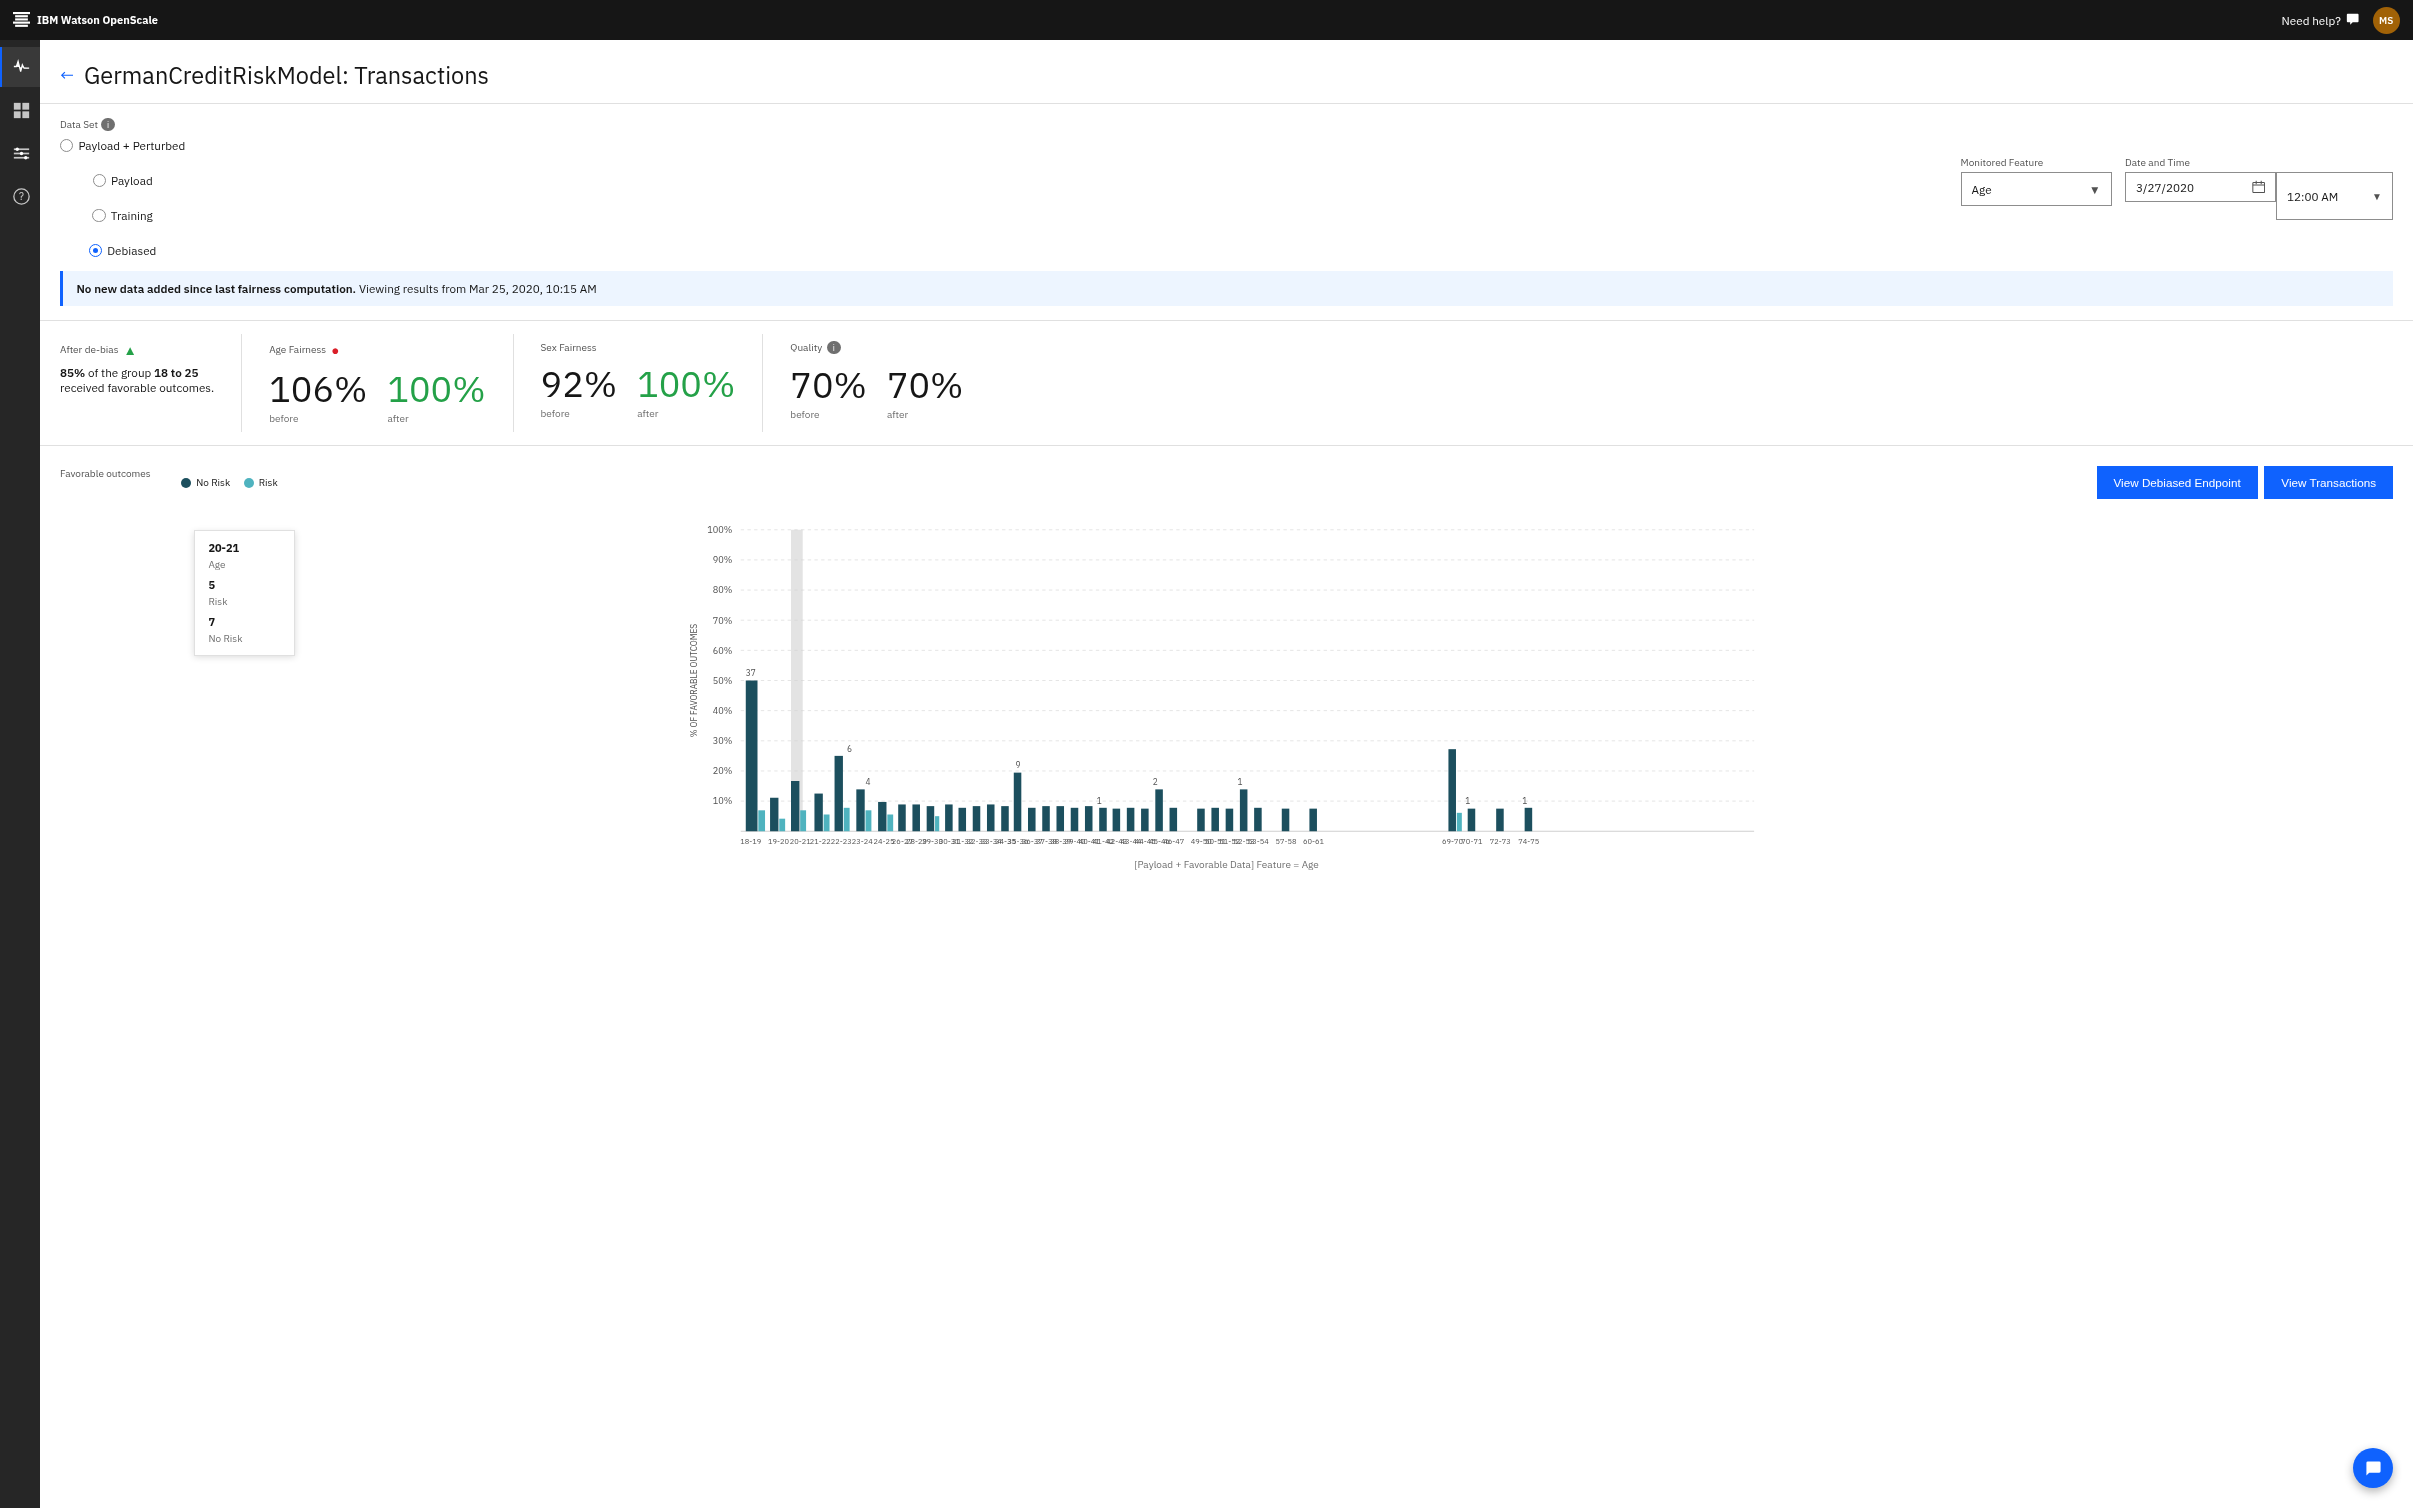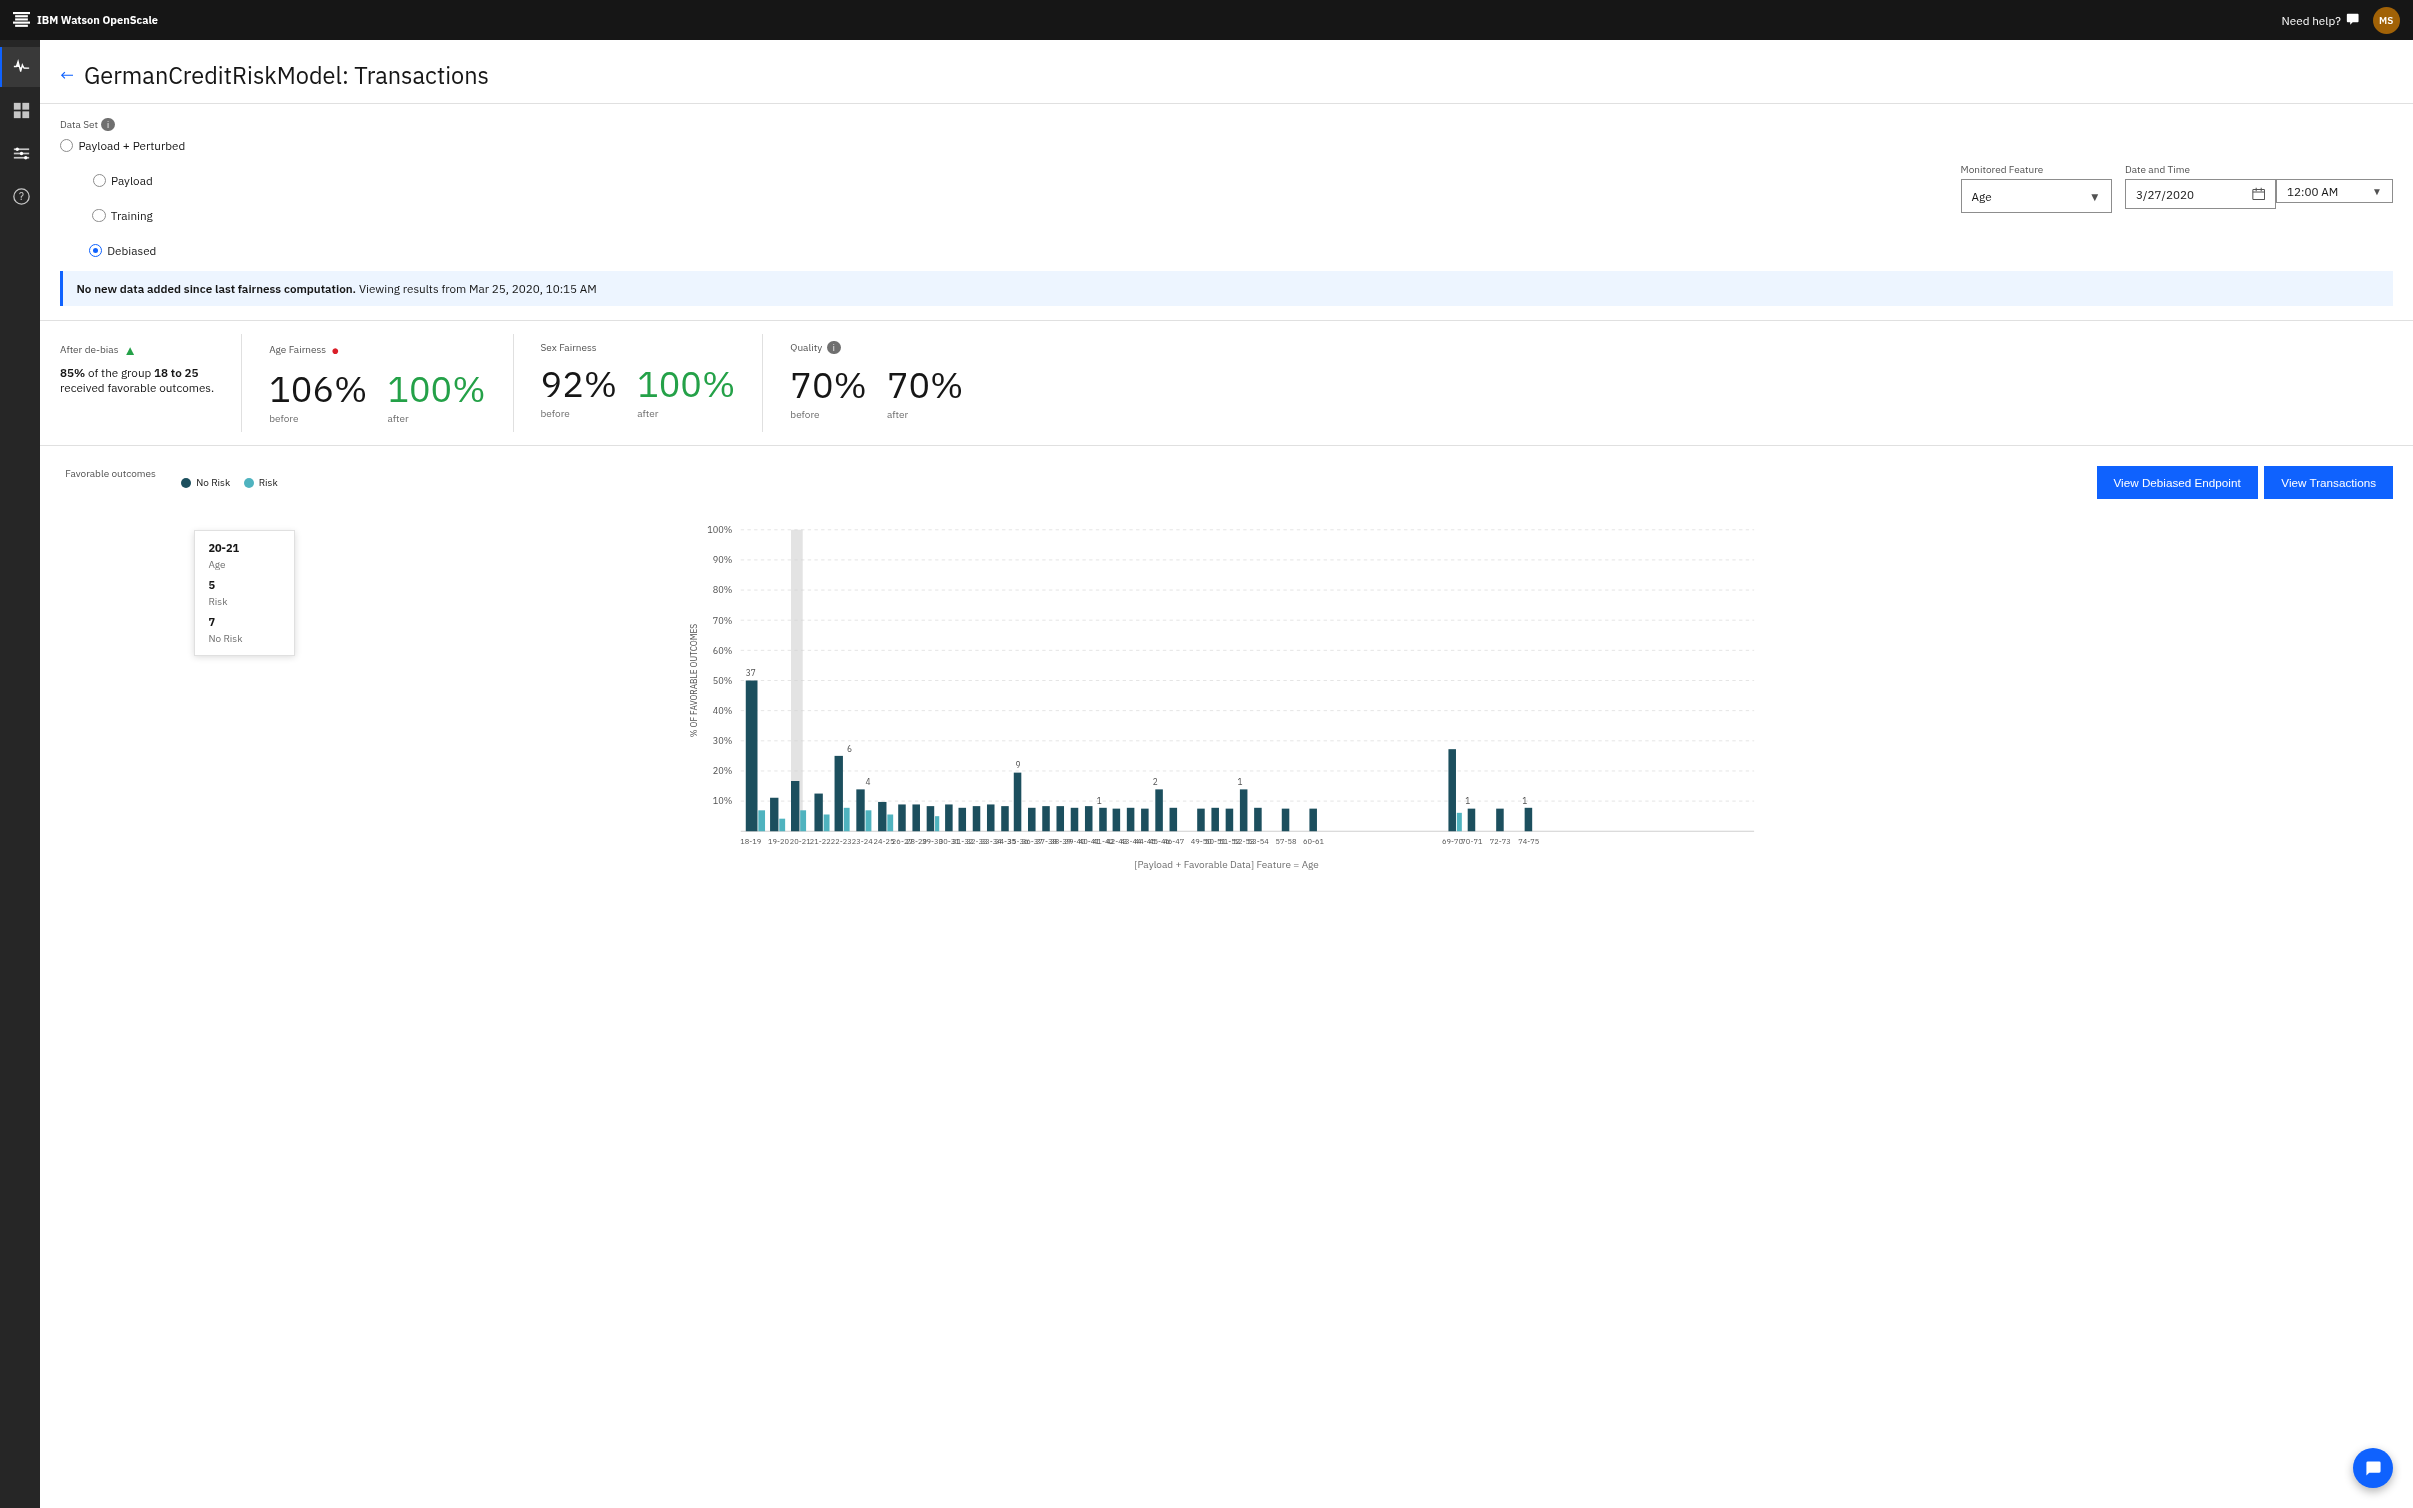--- a/index.html
+++ b/index.html
@@ -45,21 +45,21 @@
     .radio-circle.selected { border-color: #0f62fe; }
     .radio-inner { width: 5px; height: 5px; border-radius: 50%; background: #0f62fe; }
 
     .filters-right { display: flex; gap: 13.4px; margin-left: auto; }
     .filter-group { display: flex; flex-direction: column; gap: 3.4px; }
     .filter-label { font-size: 10px; color: #525252; }
     .select-box { display: flex; align-items: center; border: 0.8px solid #8d8d8d; background: #fff; padding: 6.7px 10px; min-width: 151px; cursor: pointer; justify-content: space-between; height: 34px; }
     .select-box span { font-size: 11.7px; }
     .select-arrow { font-size: 10px; color: #525252; }
     .date-input { display: flex; align-items: center; border: 0.8px solid #8d8d8d; background: #fff; padding: 6.7px 10px; min-width: 151px; height: 30px; justify-content: space-between; cursor: pointer; }
-    .time-select { display: flex; align-items: center; border: 0.8px solid #8d8d8d; background: #fff; padding: 6.7px 10px; min-width: 117px; height: 24px; justify-content: space-between; cursor: pointer; }
+    .time-select { display: flex; align-items: center; border: 0.8px solid #8d8d8d; background: #fff; padding: 6.7px 10px; min-width: 117px; height: 48px; justify-content: space-between; cursor: pointer; }
 
     
     .info-banner { margin: 0 20px 13.4px; background: #edf5ff; border-left: 3.4px solid #0f62fe; padding: 10px 13.4px; font-size: 11.7px; }
     .info-banner strong { font-weight: 600; }
 
     
     .stats-row { display: flex; padding: 13.4px 20px; gap: 0; border-top: 0.8px solid #e0e0e0; border-bottom: 0.8px solid #e0e0e0; }
     .stat-section { padding: 6.7px 27px 6.7px 0; border-right: 0.8px solid #e0e0e0; margin-right: 27px; }
     .stat-section:last-child { border-right: none; }
     .stat-label { font-size: 10px; color: #525252; display: flex; align-items: center; gap: 5px; margin-bottom: 6.7px; }
@@ -69,21 +69,21 @@
     .stat-big { font-size: 36px; font-weight: 400; color: #161616; }
     .stat-big.green { color: #24a148; }
     .stat-sub { font-size: 10px; color: #6f6f6f; }
     .green-arrow { color: #24a148; font-size: 13.4px; }
     .info-icon { width: 13.4px; height: 13.4px; border-radius: 50%; background: #6f6f6f; color: #fff; font-size: 8.4px; display: inline-flex; align-items: center; justify-content: center; cursor: pointer; }
 
     
     .chart-area { padding: 20px; }
     .chart-header { display: flex; align-items: center; justify-content: space-between; margin-bottom: 13.4px; }
     .legend { display: flex; gap: 20px; align-items: center; }
-    .legend-group { display: flex; flex-direction: column; gap: 5px; text-align: center; }
+    .legend-group { display: flex; flex-direction: column; gap: 5px; }
     .legend-title { font-size: 10px; color: #525252; }
     .legend-items { display: flex; gap: 13.4px; align-items: center; }
     .legend-item { display: flex; align-items: center; gap: 5px; font-size: 10px; }
     .legend-dot { width: 10px; height: 10px; border-radius: 50%; }
     .legend-dot.dark { background: #1c4f5e; }
     .legend-dot.teal { background: #4fb3bf; }
     .chart-buttons { display: flex; gap: 6.7px; }
     .btn-primary { background: #0f62fe; color: #fff; border: none; padding: 10px 17px; font-size: 11.7px; cursor: pointer; }
 
     

